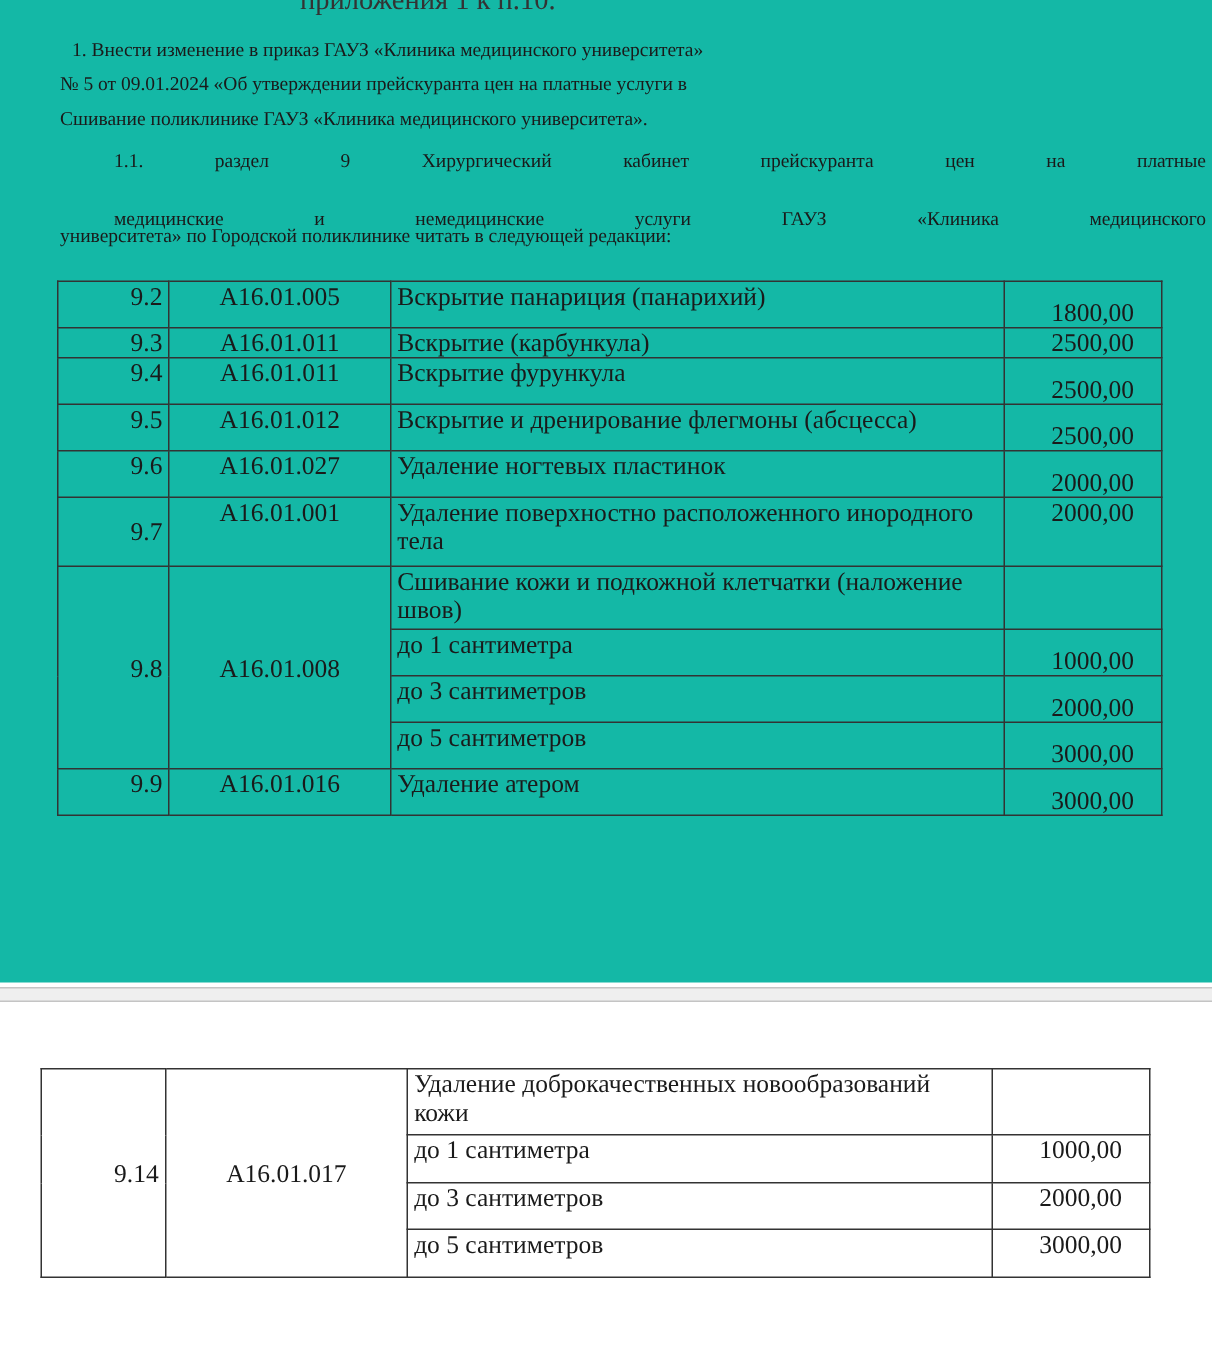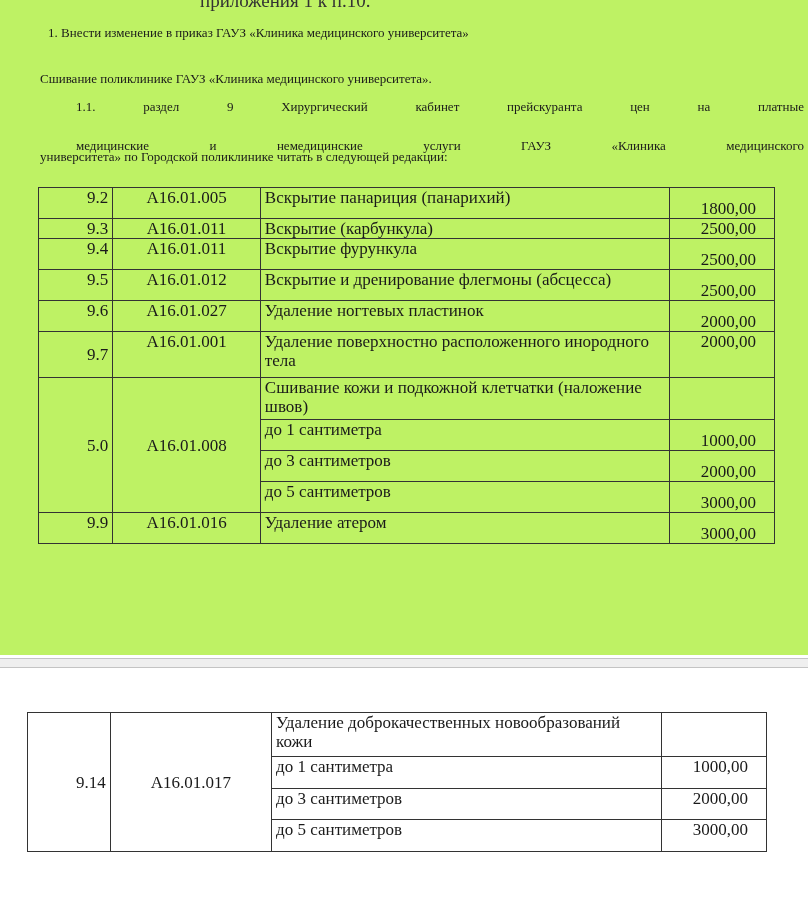--- a/index.html
+++ b/index.html
@@ -1,37 +1,38 @@
 <!DOCTYPE html>
 <html><head>
 <meta charset="utf-8">
 <style>
   html, body { margin:0; padding:0; }
   body { width:808px; height:912px; background:#ffffff; position:relative; overflow:hidden;
          font-family:"Liberation Serif", "DejaVu Serif", serif; color:#1a1a1a; }
-  .page1 { position:absolute; left:0; top:0; width:808px; height:655px; background:#bef264; }
+  .page1 { position:absolute; left:0; top:0; width:808px; height:655px; background:#14b8a6; }
   .cut { position:absolute; left:200px; top:-10px; font-size:19px; color:#333; }
   .para { position:absolute; font-size:13px; line-height:22.5px; }
   .just { text-align:justify; text-align-last:justify;margin-left:36px; }
   table { border-collapse:collapse; position:absolute; font-size:17px; }
   td { border:1.3px solid #333; padding:0 4px; vertical-align:top; line-height:19px; }
   .num { text-align:center;padding-left:48px; }
   .code { text-align:center; }
   .price { text-align:right; padding-right:18px; vertical-align:bottom; }
   .sep { position:absolute; left:0; width:808px; top:658px; height:8px; background:#efefef;
          border-top:1px solid #c4c4c4; border-bottom:1px solid #c4c4c4; }
   .page2 { position:absolute; left:0; top:668px; width:808px; height:244px; background:#ffffff; }
 </style>
 </head>
 <body>
 
 <div class="page1">
   <div class="cut">приложения 1 к п.10.</div>
 
   <div class="para" style="left:48px; top:22px;">1. Внести изменение в приказ ГАУЗ «Клиника медицинского университета»</div>
+  <div class="para" style="left:40px; top:45px;">№ 5 от 09.01.2024 «Об утверждении прейскуранта цен на платные услуги  в</div>
   <div class="para" style="left:40px; top:68px;">Сшивание поликлинике ГАУЗ «Клиника медицинского университета».</div>
   <div class="para just" style="left:40px; top:96px; width:728px;">1.1. раздел 9  Хирургический кабинет  прейскуранта цен на платные</div>
   <div class="para just" style="left:40px; top:135px; width:728px;">медицинские и немедицинские услуги ГАУЗ «Клиника медицинского</div>
   <div class="para" style="left:40px; top:146px;text-align:right;">университета» по Городской поликлинике читать в следующей редакции:</div>
 
   <table style="left:38px; top:187px; width:737px;">
     <colgroup>
         <col style="width:54px">
         <col style="width:151px">
         <col style="width:425px">
@@ -68,21 +69,21 @@
       <td>Удаление ногтевых пластинок</td>
       <td class="price">2000,00</td>
     </tr>
     <tr style="height:46px">
       <td class="num" style="vertical-align:middle">9.7</td>
       <td class="code">А16.01.001</td>
       <td>Удаление поверхностно расположенного инородного тела</td>
       <td class="price" style="vertical-align:top">2000,00</td>
     </tr>
     <tr style="height:42px">
-      <td class="num" rowspan="4" style="vertical-align:middle">5.0</td>
+      <td class="num" rowspan="4" style="vertical-align:middle">9.8</td>
       <td class="code" rowspan="4" style="vertical-align:middle">А16.01.008</td>
       <td>Сшивание кожи и подкожной клетчатки (наложение швов)</td>
       <td class="price"></td>
     </tr>
     <tr style="height:31px">
       <td>до 1 сантиметра</td>
       <td class="price">1000,00</td>
     </tr>
     <tr style="height:31px">
       <td>до 3 сантиметров</td>

